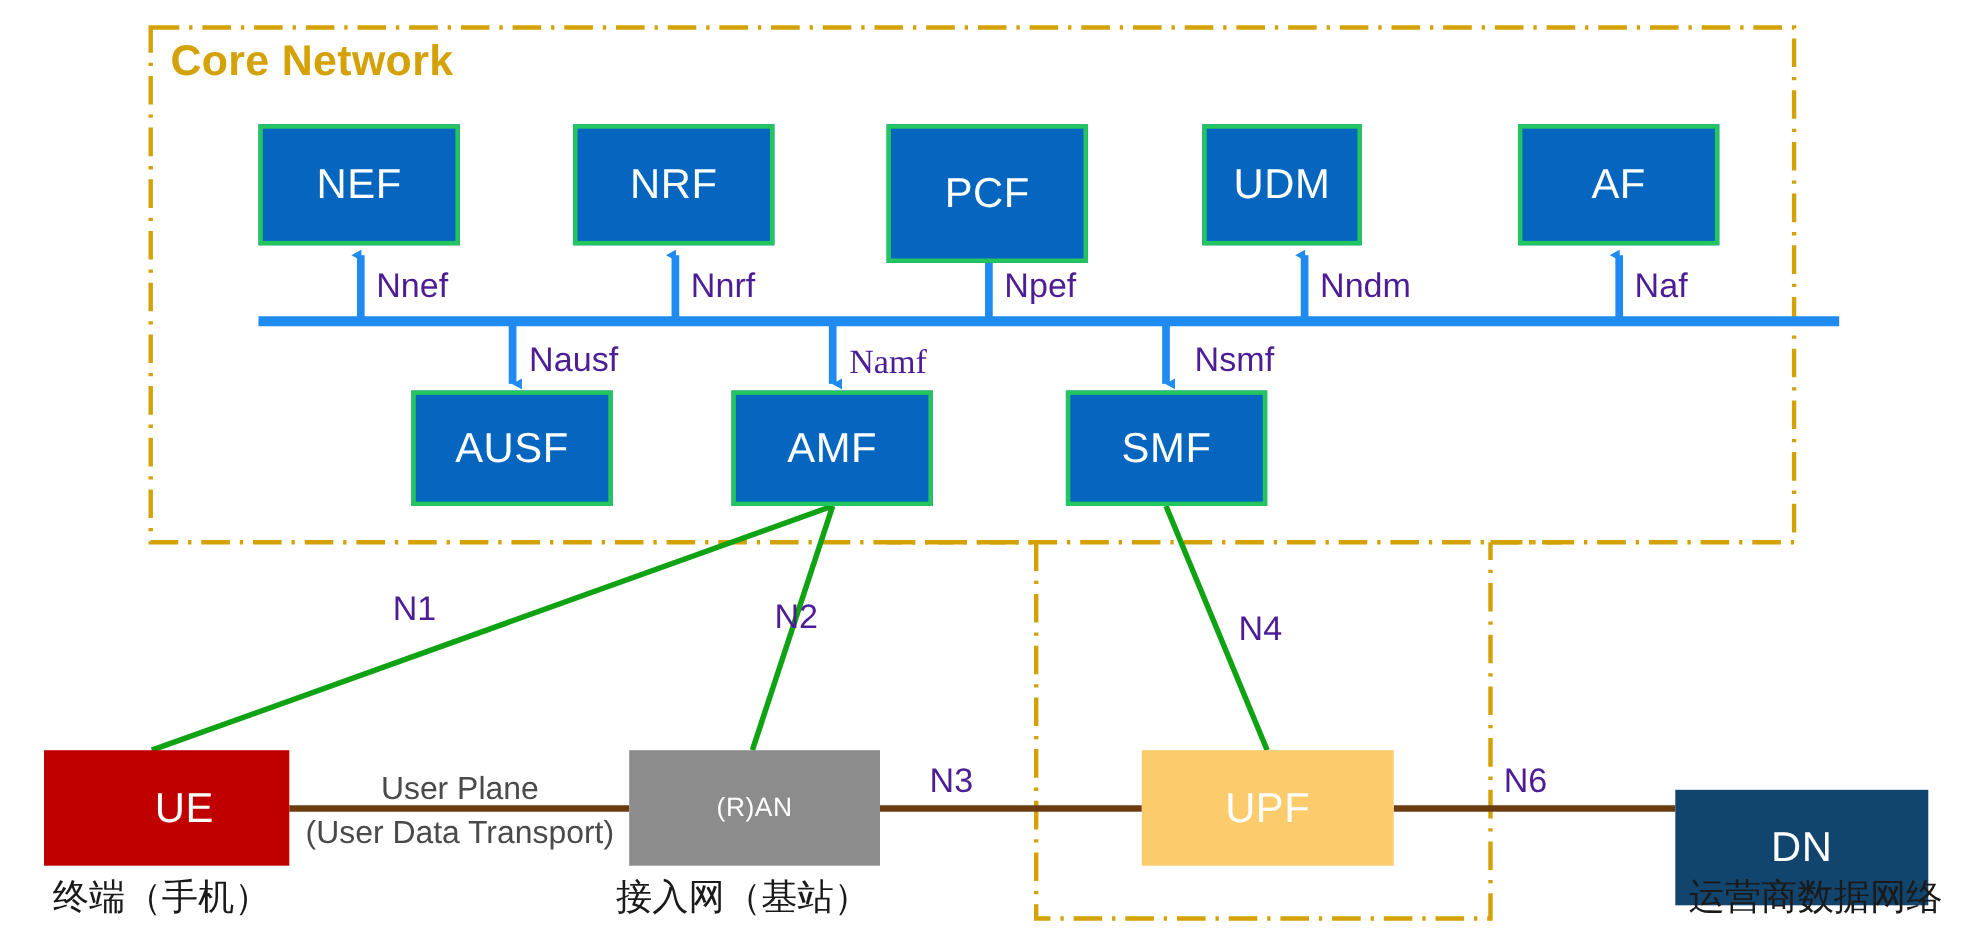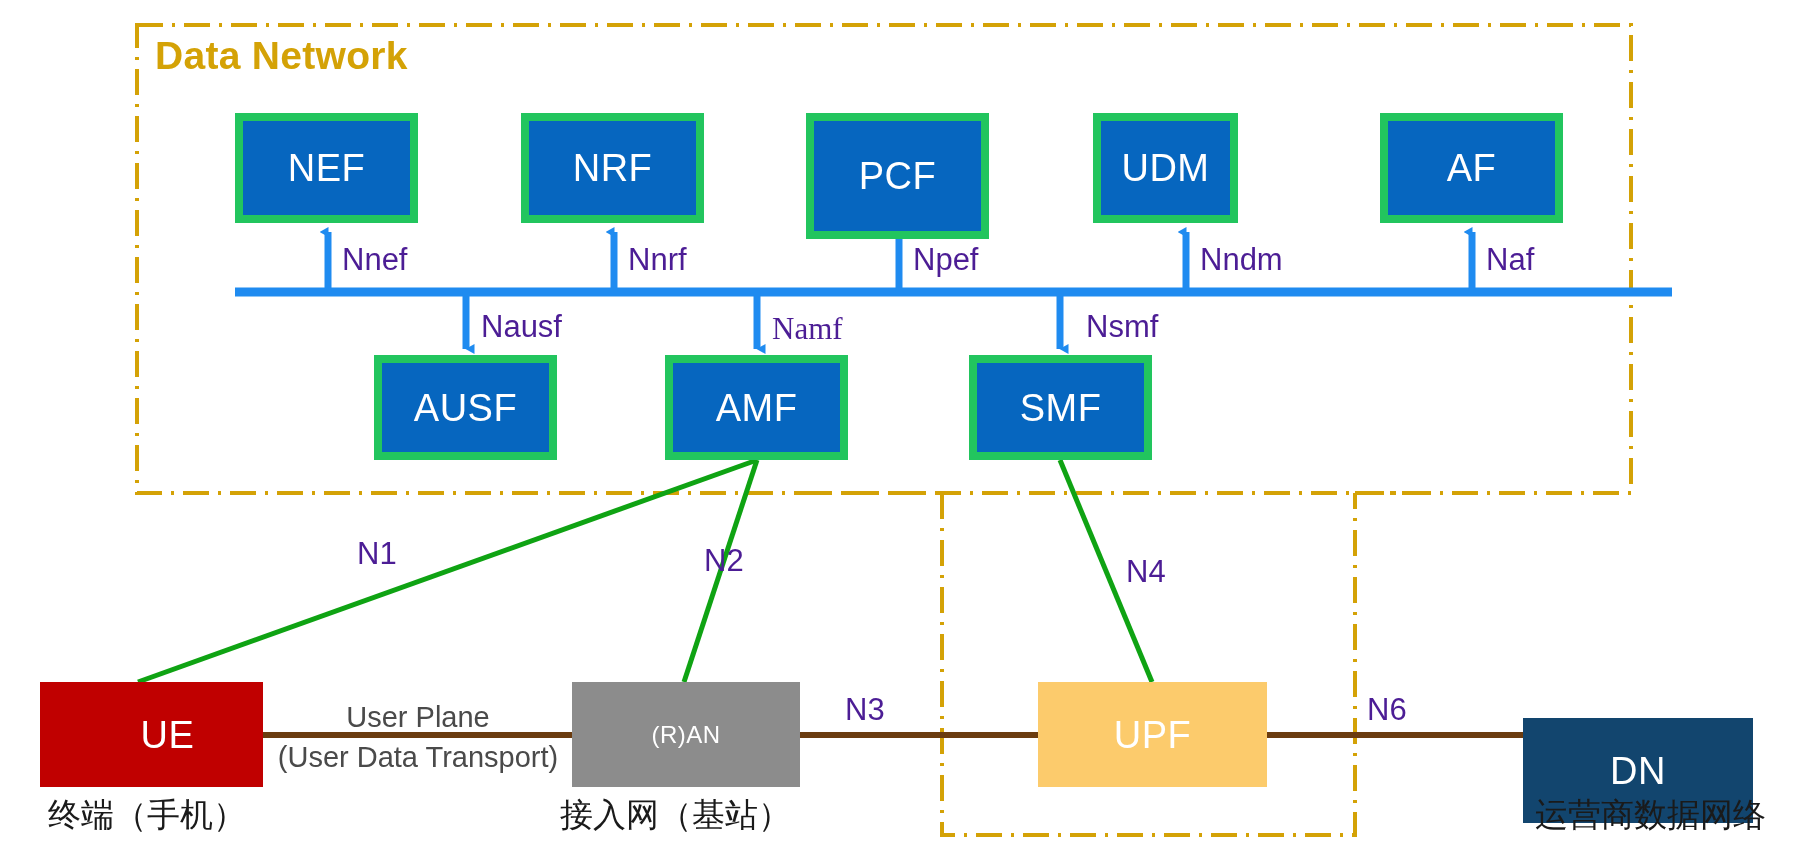--- a/index.html
+++ b/index.html
@@ -30,21 +30,21 @@
     align-items: center;
     justify-content: center;
     color: #ffffff;
     font-weight: 400;
     letter-spacing: 0.5px;
     line-height: 1;
   }
   .nf-box {
     background: #0A66C2;
     background: #0666bf;
-    border: 8px solid #22c55e;
+    border: 4px solid #22c55e;
     font-size: 38px;
   }
   .ue-box {
     background: #C00000;
     font-size: 38px;
     padding-left: 32px;
   }
   .ran-box {
     background: #8c8c8c;
     font-size: 24px;
@@ -124,21 +124,21 @@
 
     <line x1="757" y1="460" x2="138" y2="682" stroke="#0FA313" stroke-width="5"></line>
     <line x1="757" y1="460" x2="684" y2="682" stroke="#0FA313" stroke-width="5"></line>
     <line x1="1060" y1="460" x2="1152" y2="682" stroke="#0FA313" stroke-width="5"></line>
 
     <line x1="263" y1="735" x2="572" y2="735" stroke="#6B3C10" stroke-width="6"></line>
     <line x1="800" y1="735" x2="1038" y2="735" stroke="#6B3C10" stroke-width="6"></line>
     <line x1="1267" y1="735" x2="1523" y2="735" stroke="#6B3C10" stroke-width="6"></line>
   </svg>
 
-  <div class="cn-title" style="left:155px; top:36px;">Data Network</div>
+  <div class="cn-title" style="left:155px; top:36px;">Core Network</div>
 
   <div class="nodebox nf-box" style="left:235px; top:113px; width:183px; height:110px;">
     <span>NEF</span>
   </div>
   <div class="nodebox nf-box" style="left:521px; top:113px; width:183px; height:110px;">
     <span>NRF</span>
   </div>
   <div class="nodebox nf-box" style="left:806px; top:113px; width:183px; height:126px;">
     <span>PCF</span>
   </div>

